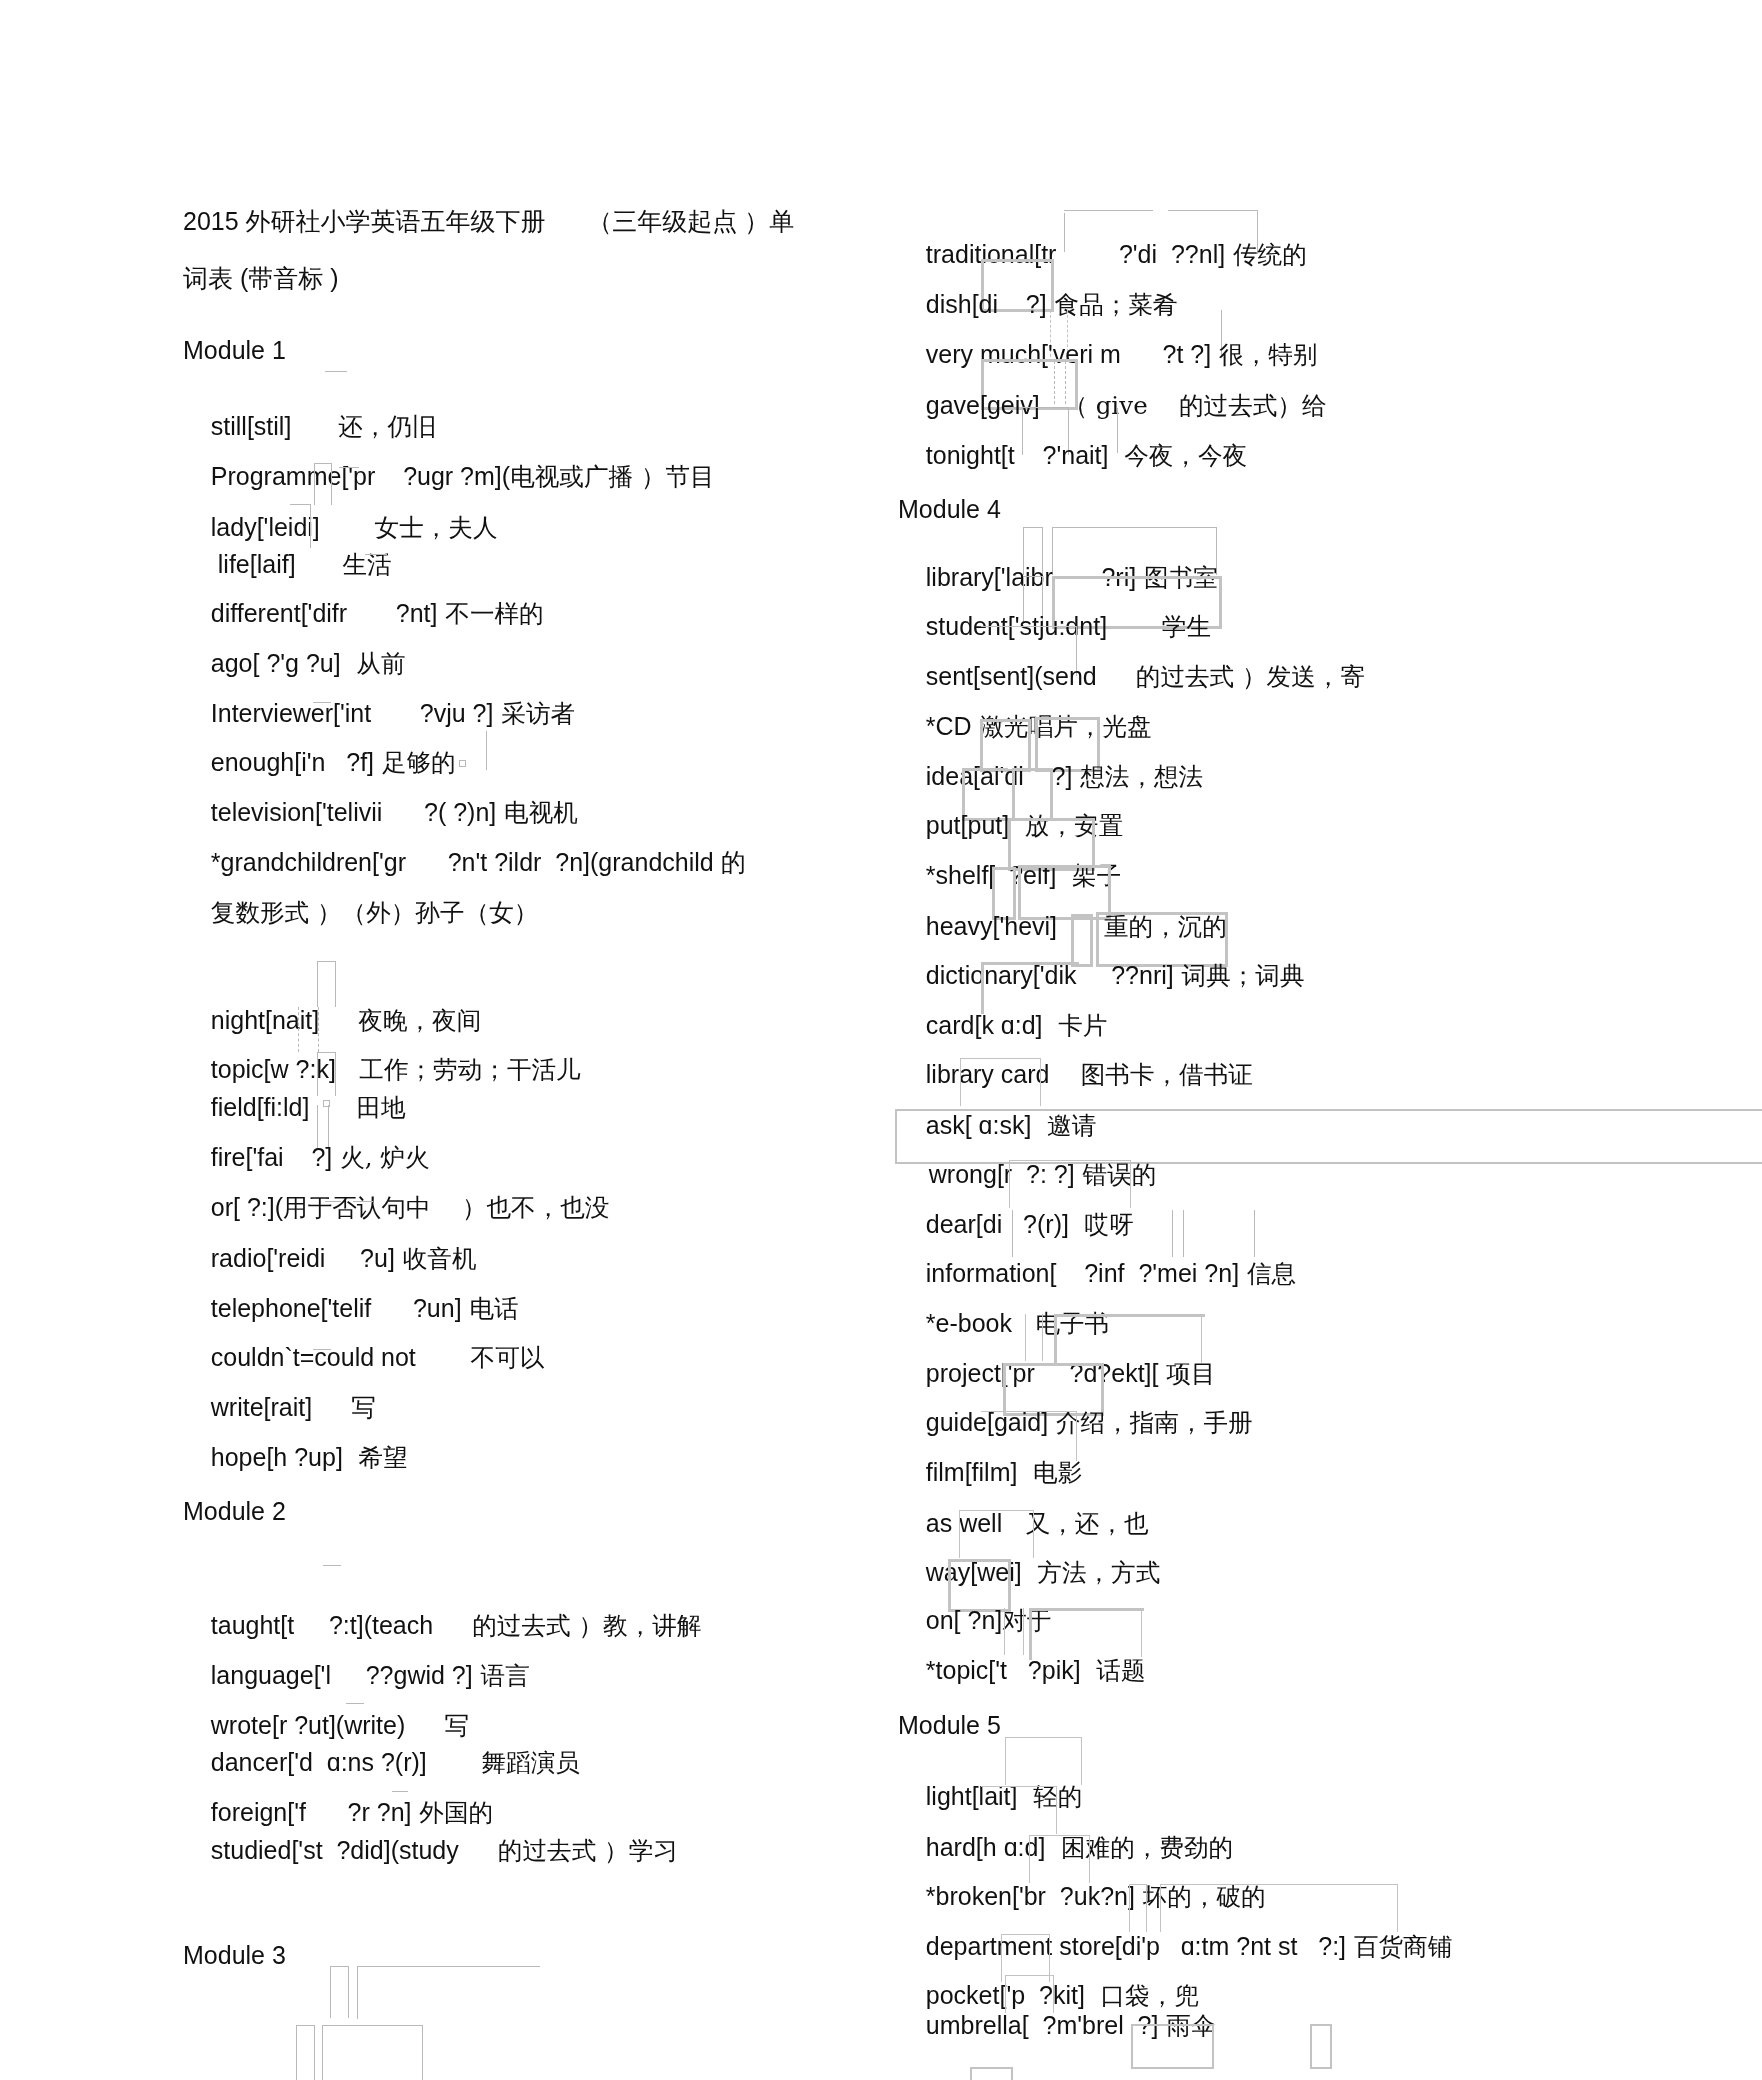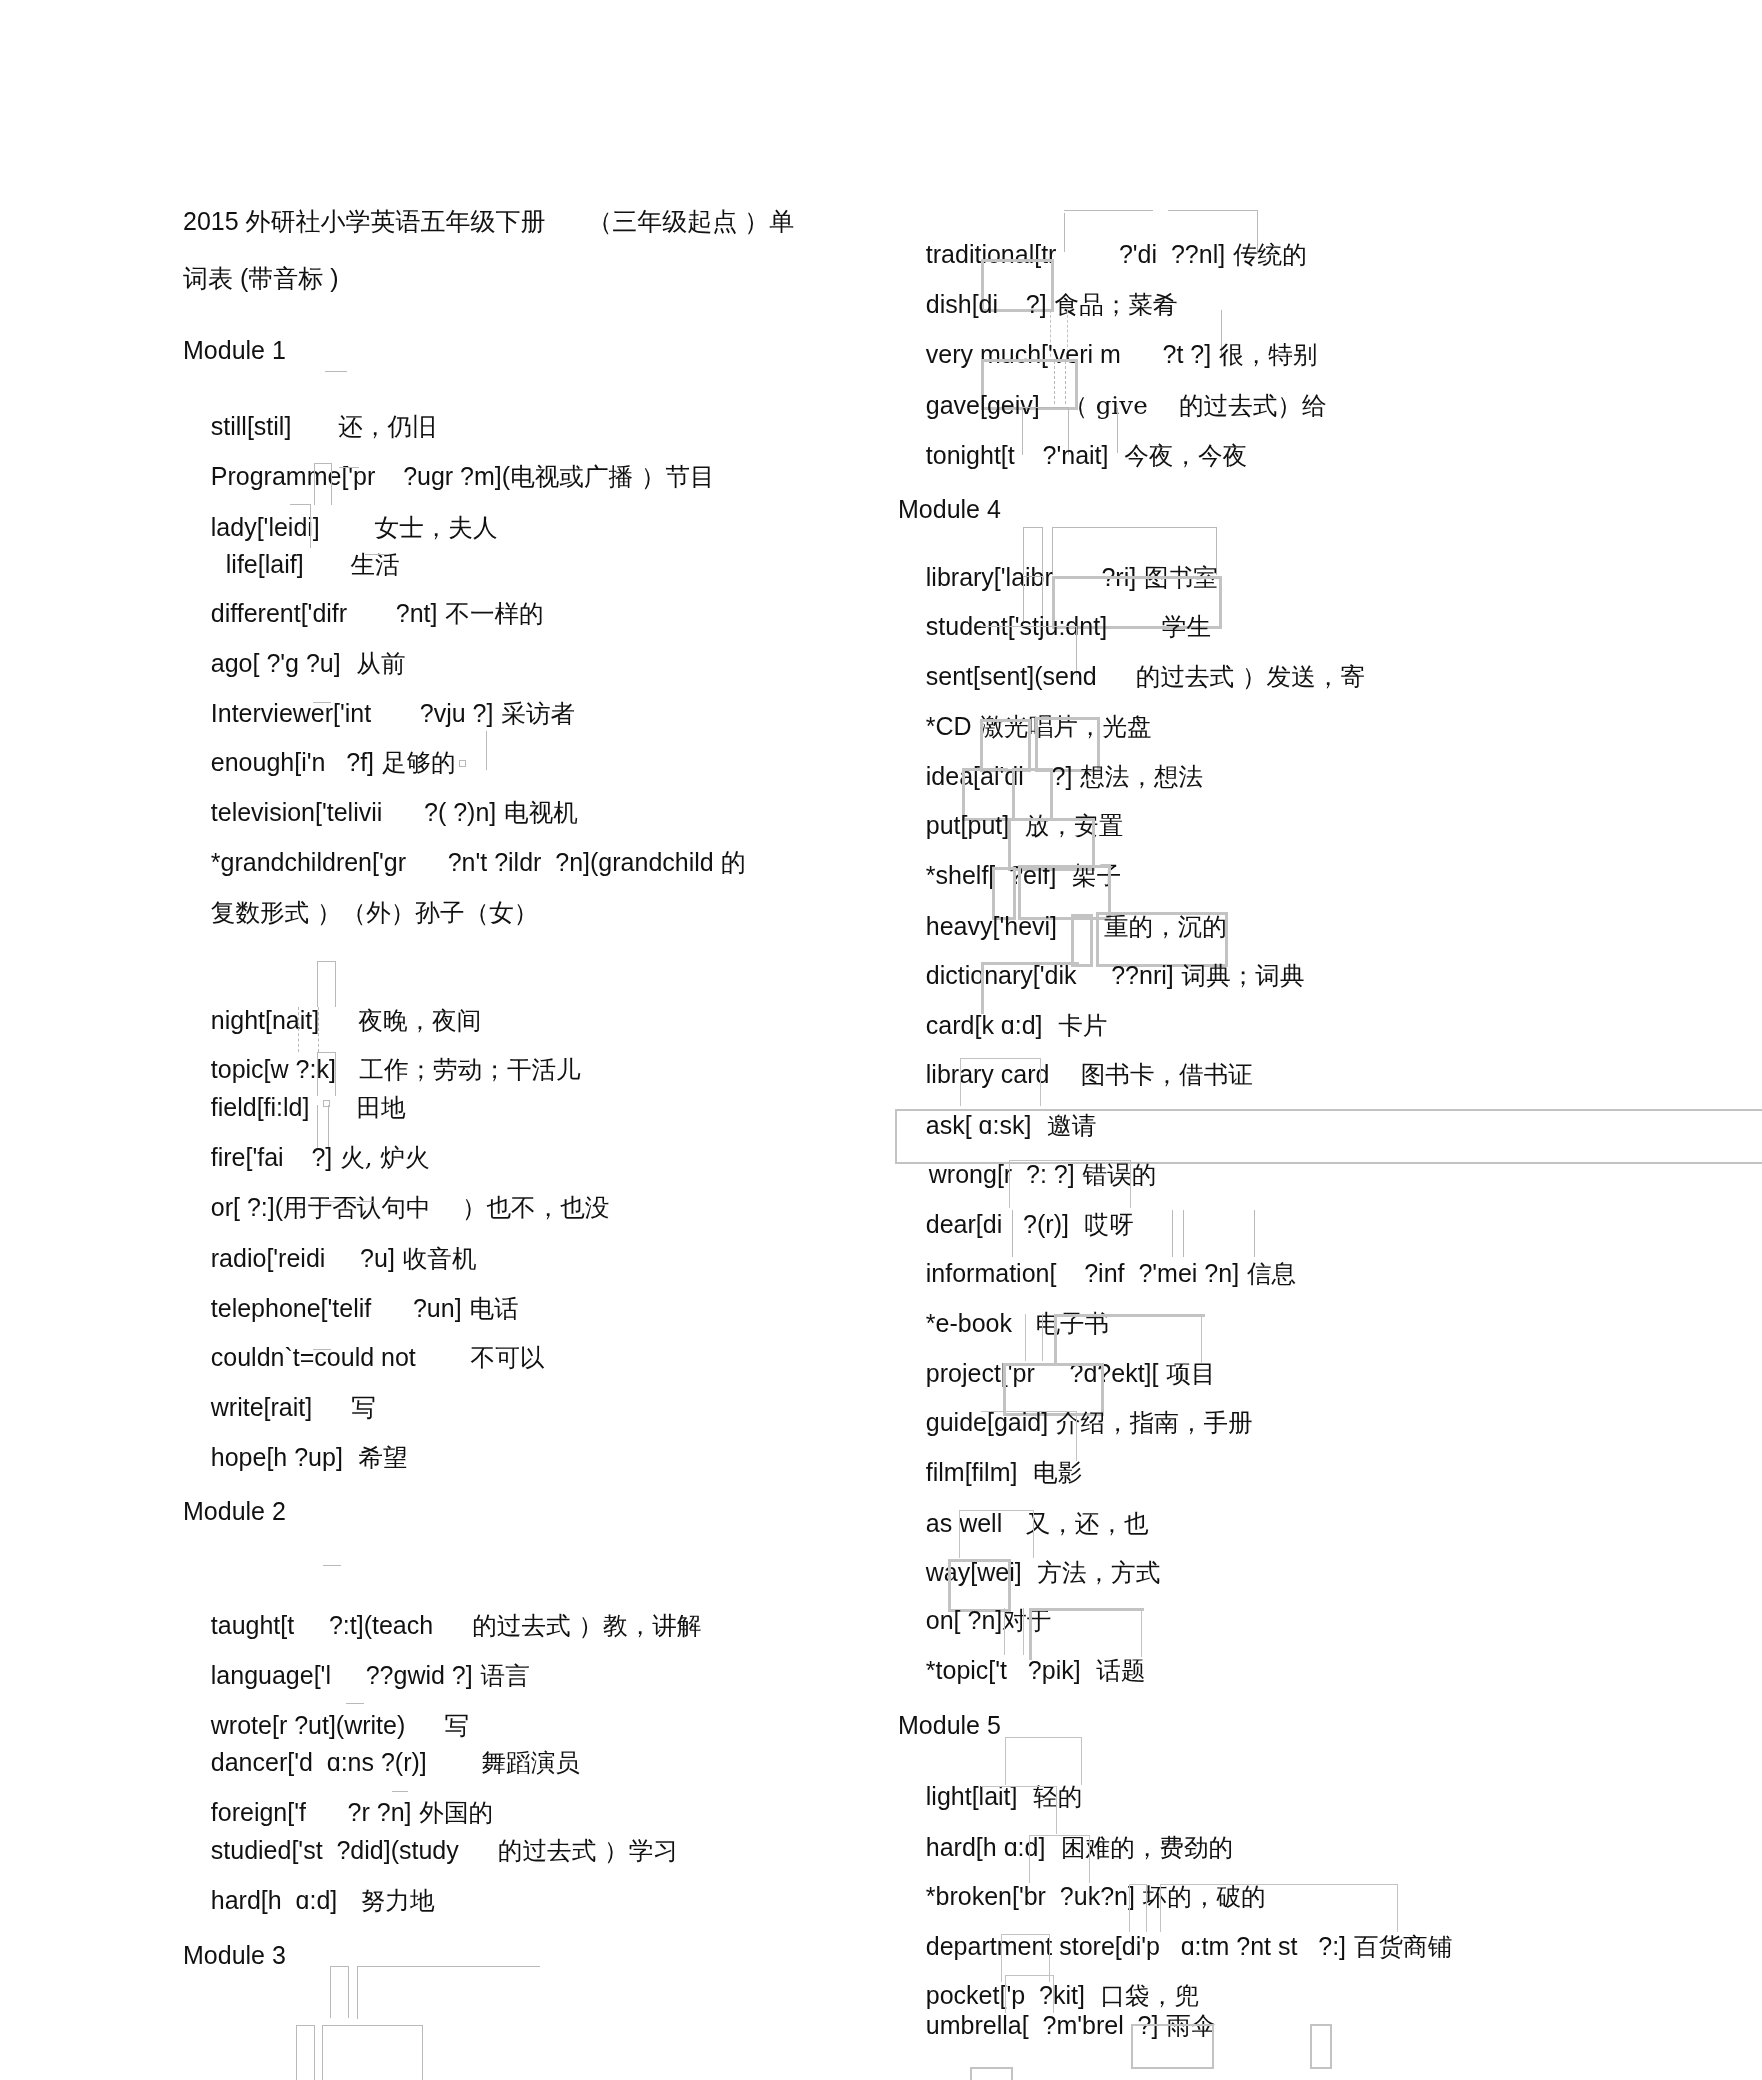--- a/index.html
+++ b/index.html
@@ -86,21 +86,21 @@
     <span class="w">Programme['pr</span><span class="w">    </span><span class="w">?ugr ?m](</span><span class="cn">电视或广播 ）节目</span>
   </div>
 
   <div class="art tlr" style="left:314px; top:463px; width:15.8px; height:41px;"></div>
   <div class="art t" style="left:339px; top:467px; width:19.7px; height:2px;"></div>
   <div class="entry" style="left:183px; top:482px;">
     <span class="w">lady['leidi]</span><span class="cn">       </span><span class="cn">女士，夫人</span>
   </div>
 
   <div class="art tr" style="left:290px; top:504px; width:19.7px; height:43px;"></div>
-  <div class="entry" style="left:198px; top:519px;">
+  <div class="entry" style="left:190px; top:519px;">
     <span class="w">life[laif]</span><span class="cn">      </span><span class="cn">生活</span>
   </div>
 
   <div class="art t" style="left:365px; top:554px; width:21.7px; height:2px;"></div>
   <div class="entry" style="left:183px; top:568px;">
     <span class="w">different['difr</span><span class="w">       </span><span class="w">?nt]</span><span class="cn"> </span><span class="cn">不一样的</span>
   </div>
 
   <div class="entry" style="left:183px; top:618px;">
     <span class="w">ago[ ?'g ?u]</span><span class="cn">  </span><span class="cn">从前</span>
@@ -200,23 +200,20 @@
 
   <div class="entry" style="left:183px; top:1767px;">
     <span class="w">foreign['f</span><span class="w">      </span><span class="w">?r ?n]</span><span class="cn"> </span><span class="cn">外国的</span>
   </div>
 
   <div class="art t" style="left:392px; top:1791px; width:15.8px; height:3.9px;"></div>
   <div class="entry" style="left:183px; top:1805px;">
     <span class="w">studied['st  ?did](study</span><span class="cn">     </span><span class="cn">的过去式 ）学习</span>
   </div>
 
-  <div class="entry" style="left:183px; top:1855px;">
-    <span class="w">hard[h  ɑ:d]</span><span class="cn">   </span><span class="cn">努力地</span>
-  </div>
 
   <div class="mod" style="left:183px; top:1941px;">Module 3</div>
 
   <div class="art tlr" style="left:330px; top:1966px; width:16.7px; height:51px;"></div>
   <div class="art tl" style="left:357px; top:1966px; width:182px; height:52px;"></div>
   <div class="art tlr" style="left:296px; top:2025px; width:16.7px; height:59px;"></div>
   <div class="art tlr" style="left:322px; top:2025px; width:99px; height:59px;"></div>
 
   <div class="art t" style="left:1064px; top:210px; width:89px; height:3px;"></div>
   <div class="art l" style="left:1064px; top:213px; width:3px; height:39px;"></div>

